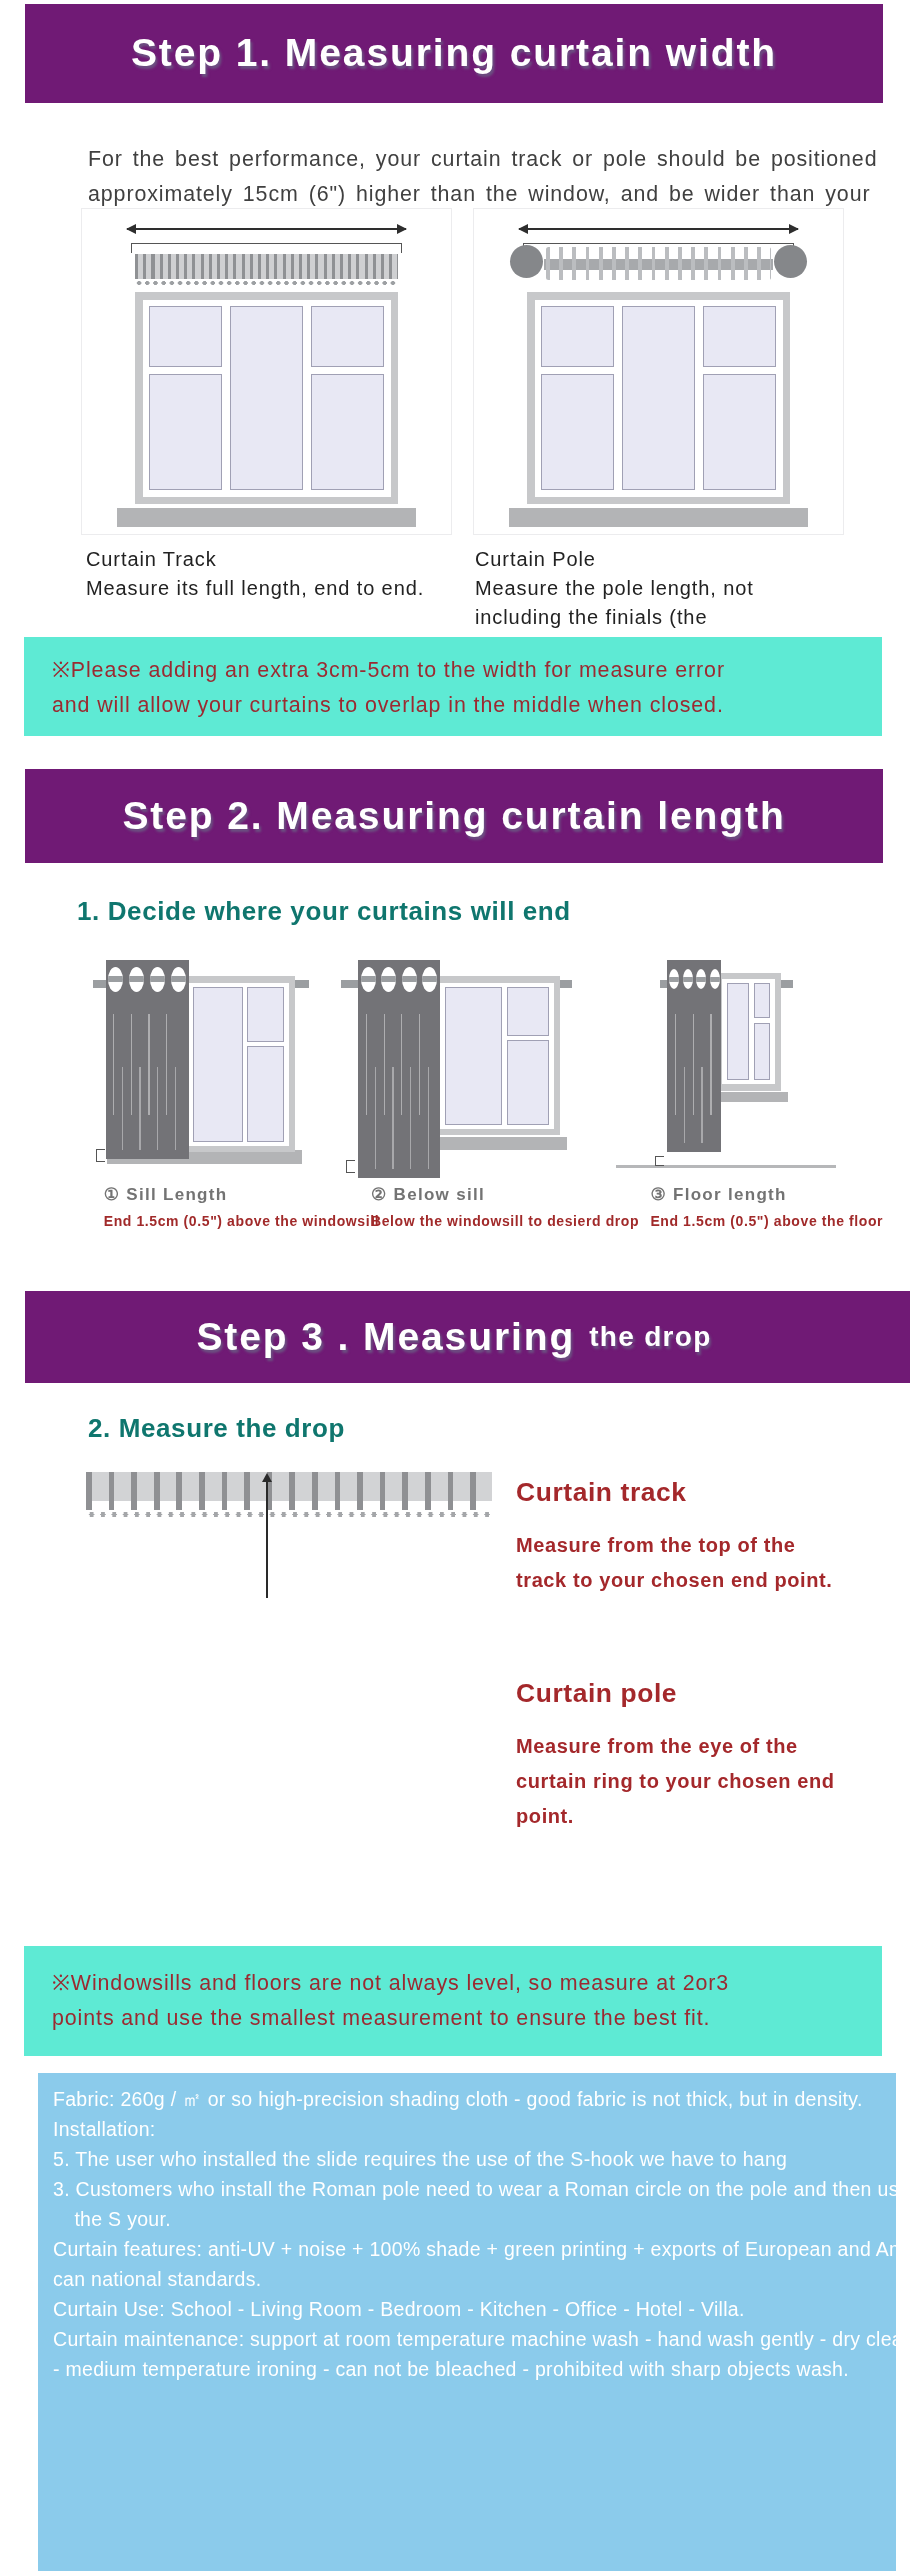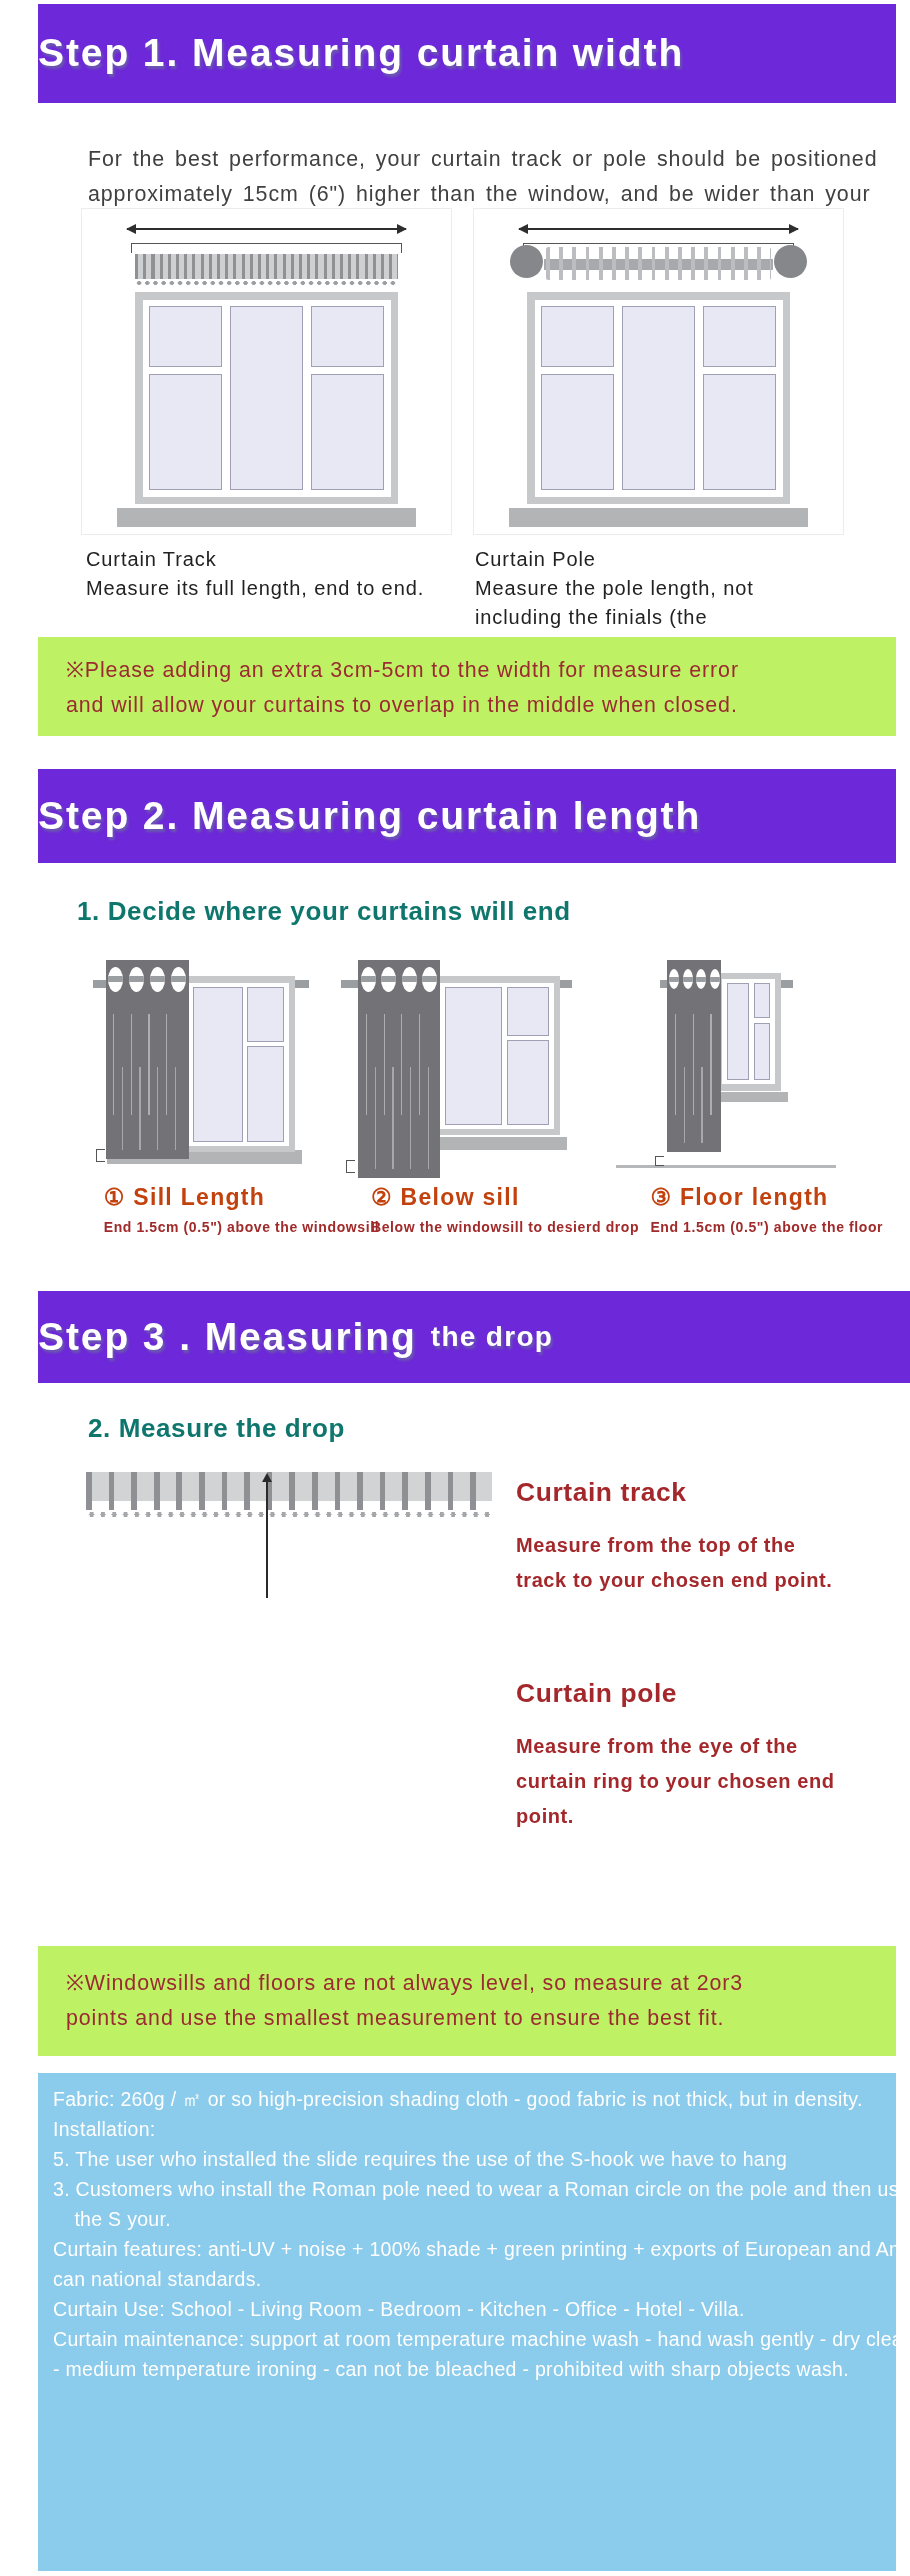--- a/index.html
+++ b/index.html
@@ -1,21 +1,21 @@
 <!DOCTYPE html>
 <html style="font-size:10px"><head>
 <meta charset="utf-8">
 <style>
   html,body { margin:0; padding:0; background:#fff; }
   .page { position:relative; width:910px; height:2576px; background:#ffffff;
           font-family:"Liberation Sans", sans-serif; overflow:hidden; }
 
   
-  .banner { position:absolute; left:38px; width:858px; background:#6d28d9; color:#ffffff;
-            display:flex; align-items:center; justify-content:flex-start; font-weight:bold;
+  .banner { position:absolute; left:25px; width:858px; background:#701a75; color:#ffffff;
+            display:flex; align-items:center; justify-content:center; font-weight:bold;
             letter-spacing:1.9px; text-shadow:1.9px 2.5px 2.5px rgba(104,128,140,.55); }
   .banner .big   { font-size:39px; }
   .banner .small { font-size:28px; margin-left:14px; letter-spacing:1.3px; }
   #banner1 { top:3.8px;    height:99px; }
   #banner2 { top:769px; height:94px; }
   #banner3 { top:1291px; height:92px; padding-right:145px; }
 
   
   .intro { position:absolute; top:142px; left:88px; font-size:21.4px; color:#404040;
            line-height:35px; letter-spacing:0.9px; word-spacing:3.1px; white-space:nowrap; }
@@ -55,21 +55,21 @@
   .pane.top  { height:32%; }
   .pane.fill { flex:1; }
   .sill  { position:absolute; background:#b3b4b6; }
   .figbox .sill { left:35px; right:35px; bottom:7.5px; height:19px; }
 
   
   .cap { position:absolute; top:545px; font-size:20px; color:#222; line-height:29px; letter-spacing:0.9px; white-space:nowrap; }
   #cap-track { left:86px; } #cap-pole { left:475px; }
 
   
-  .noteband { position:absolute; left:38px; width:858px; background:#bef264; color:#9b2a31;
+  .noteband { position:absolute; left:24px; width:858px; background:#5eead4; color:#9b2a31;
               font-size:21.4px; line-height:35px; letter-spacing:0.9px; box-sizing:border-box;
               padding:16.4px 0 0 28px; white-space:nowrap; }
   #note1 { top:637px; height:99px; }
   #note2 { top:1946px; height:110px; padding-top:20px; }
 
   
   .heading { position:absolute; font-size:26px; font-weight:bold; color:#0f766e; letter-spacing:0.6px; white-space:nowrap; }
   #s2heading { top:896px; left:77px; }
   #s3heading { top:1413px; left:88px; }
 
@@ -115,21 +115,21 @@
   #s2col3 .floor { position:absolute; left:-25px; top:215px; width:220px; height:3.1px; background:#b6b7b9; }
 
   .bracket-mark { position:absolute; width:8.2px; height:11.3px; border-left:1.9px solid #555;
                   border-top:1.9px solid #555; border-bottom:1.9px solid #555; z-index:3; }
   #s2col1 .bracket-mark { left:7.5px; top:199px; }
   #s2col2 .bracket-mark { left:12.6px; top:210px; }
   #s2col3 .bracket-mark { left:14px; top:206px; height:7.5px; }
 
   .s2cap { position:absolute; top:234px; white-space:nowrap; }
   #s2col1 .s2cap { left:15.7px; } #s2col2 .s2cap { left:38px; } #s2col3 .s2cap { left:9.4px; }
-  .s2cap .t { font-size:23px; font-weight:bold; color:#c2410c; letter-spacing:1.3px; }
+  .s2cap .t { font-size:17px; font-weight:bold; color:#737373; letter-spacing:1.3px; }
   .s2cap .d { font-size:14px; font-weight:bold; color:#a12a2a; letter-spacing:0.6px; margin-top:7.5px; }
 
   
   .trackfig { position:absolute; left:86px; top:1472px; width:406px; height:138px; }
   .trackfig .strip { position:absolute; left:0; right:0; top:0; height:29px; background:#d2d3d5;
       background-image:repeating-linear-gradient(90deg,#8f9093 0px,#8f9093 5.7px,transparent 5.7px,transparent 22.6px); }
   .trackfig .stems { position:absolute; left:0; right:0; top:29px; height:8.8px;
       background-image:repeating-linear-gradient(90deg,#8f9093 0px,#8f9093 5.7px,transparent 5.7px,transparent 22.6px); }
   .trackfig .dots  { position:absolute; left:0; right:0; top:38px; height:8.8px;
       background-image:radial-gradient(circle 2.5px at 50% 50%, #a4a6a9 99%, transparent 100%);

